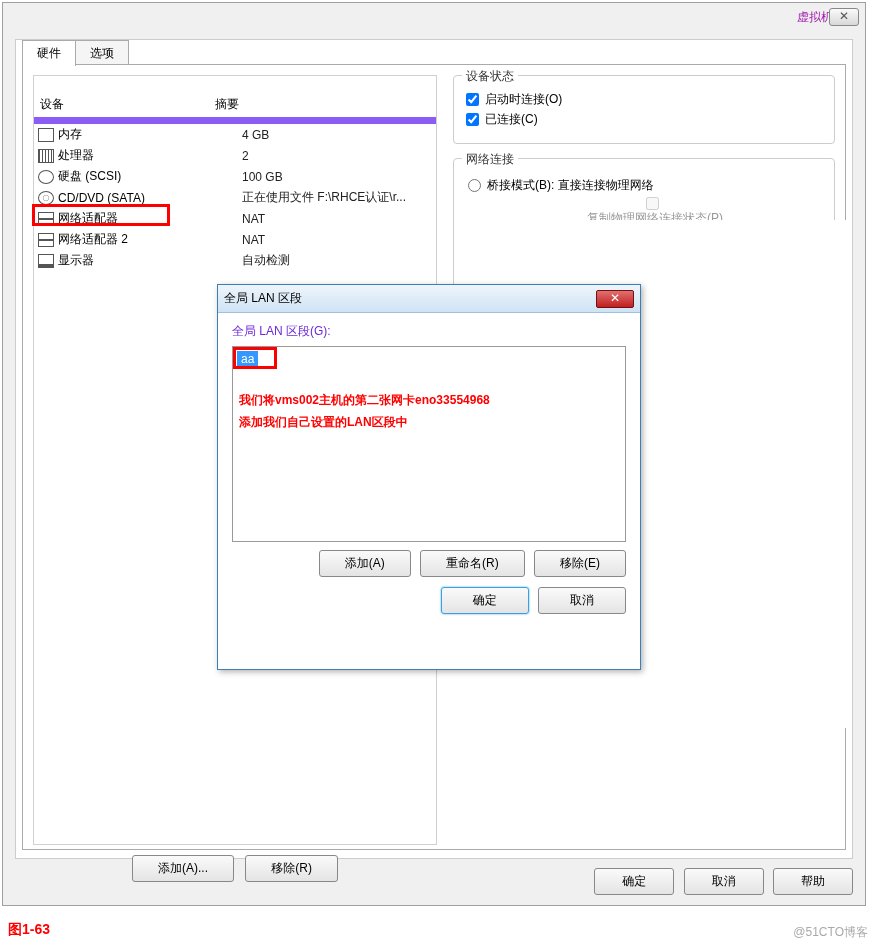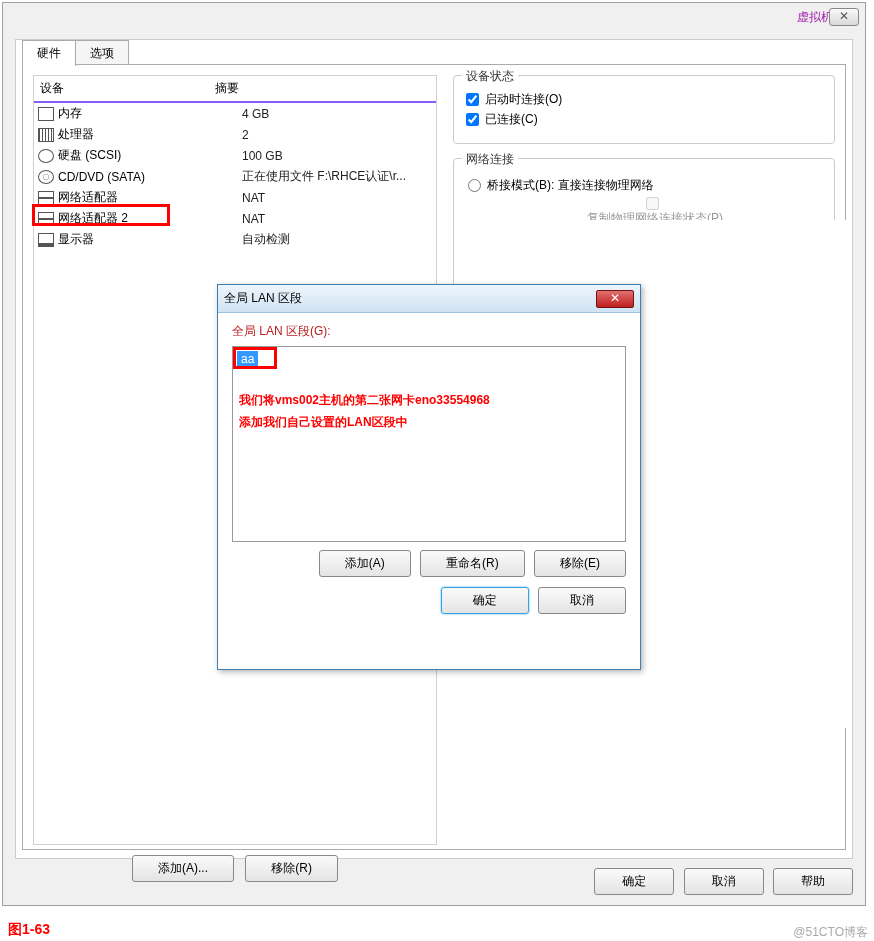--- a/index.html
+++ b/index.html
@@ -15,21 +15,21 @@
 
     
     .tabs { position: absolute; top: -1px; left: 6px; display: flex; }
     .tab { padding: 4px 14px; border: 1px solid #aaa; border-bottom: none; background: #f5f5f5; margin-right: -1px; position: relative; top: 1px; }
     .tab.active { background: #fff; z-index: 2; }
 
     .tab-body { position: absolute; left: 6px; right: 6px; top: 24px; bottom: 8px; border: 1px solid #aaa; background: #fff; padding: 10px; }
 
     
     .dev-list { position: absolute; left: 10px; top: 10px; width: 404px; height: 770px; border: 1px solid #d0d0d0; background: #fff; }
-    .dev-head { display: flex; border-bottom: 2px solid #8b5cf6; }
+    .dev-head { display: flex; border-bottom: 7px solid #8b5cf6; margin-top: 16px; }
     .dev-head div { padding: 4px 6px; }
     .dev-head .c1 { width: 175px; }
     .dev-head .c2 { flex: 1; }
     .dev-row { display: flex; align-items: center; padding: 2px 4px; }
     .dev-row.sel { }
     .dev-row .icon { width: 16px; height: 14px; margin-right: 4px; display: inline-block; border: 1px solid #555; }
     .dev-row .ic-mem { background: #fff; }
     .dev-row .ic-cpu { background: repeating-linear-gradient(90deg,#555,#555 1px,#fff 1px,#fff 3px); }
     .dev-row .ic-hdd { border-radius: 50%; }
     .dev-row .ic-cd { border-radius: 50%; background: radial-gradient(circle,#fff 25%,#999 30%,#fff 35%); }
@@ -63,21 +63,21 @@
     
     .main-bottom { position: absolute; right: 12px; bottom: 10px; }
     .main-bottom .btn { margin-left: 6px; }
 
     
     .dialog { position: absolute; left: 217px; top: 284px; width: 424px; height: 386px; border: 1px solid #3b7fb5; background: #fff; box-shadow: 2px 2px 6px rgba(0,0,0,0.3); z-index: 10; }
     .dialog .dlg-title { height: 28px; background: linear-gradient(#eef5fb,#cfe3f4); border-bottom: 1px solid #9fc1e0; display: flex; align-items: center; padding: 0 6px; }
     .dialog .dlg-title span { flex: 1; color: #000; }
     .dialog .dlg-close { width: 38px; height: 18px; background: linear-gradient(#e07070,#c02020); border: 1px solid #701010; color: #fff; text-align: center; line-height: 14px; border-radius: 2px; }
     .dialog .dlg-body { padding: 10px 14px; }
-    .dlg-label { color: #b91c1c; margin-bottom: 6px; }
+    .dlg-label { color: #6d28d9; margin-bottom: 6px; }
     .listbox { border: 1px solid #999; height: 196px; background: #fff; position: relative; padding: 2px; }
     .listitem { display: inline-block; background: #3399ff; color: #fff; padding: 1px 4px; margin: 2px; }
     .redbox2 { position: absolute; border: 3px solid #f00; left: 0px; top: 0px; width: 44px; height: 22px; }
     .annot { color: #f00; font-weight: bold; font-size: 14px; position: absolute; left: 6px; top: 42px; line-height: 22px; }
     .dlg-btns1 { text-align: right; margin-top: 8px; }
     .dlg-btns1 .btn { margin-left: 6px; min-width: 88px; }
     .dlg-btns2 { text-align: right; margin-top: 10px; }
     .dlg-btns2 .btn { margin-left: 6px; min-width: 88px; }
 
     .figcap { position: absolute; left: 8px; bottom: 2px; color: #f00; font-weight: bold; font-size: 14px; }

